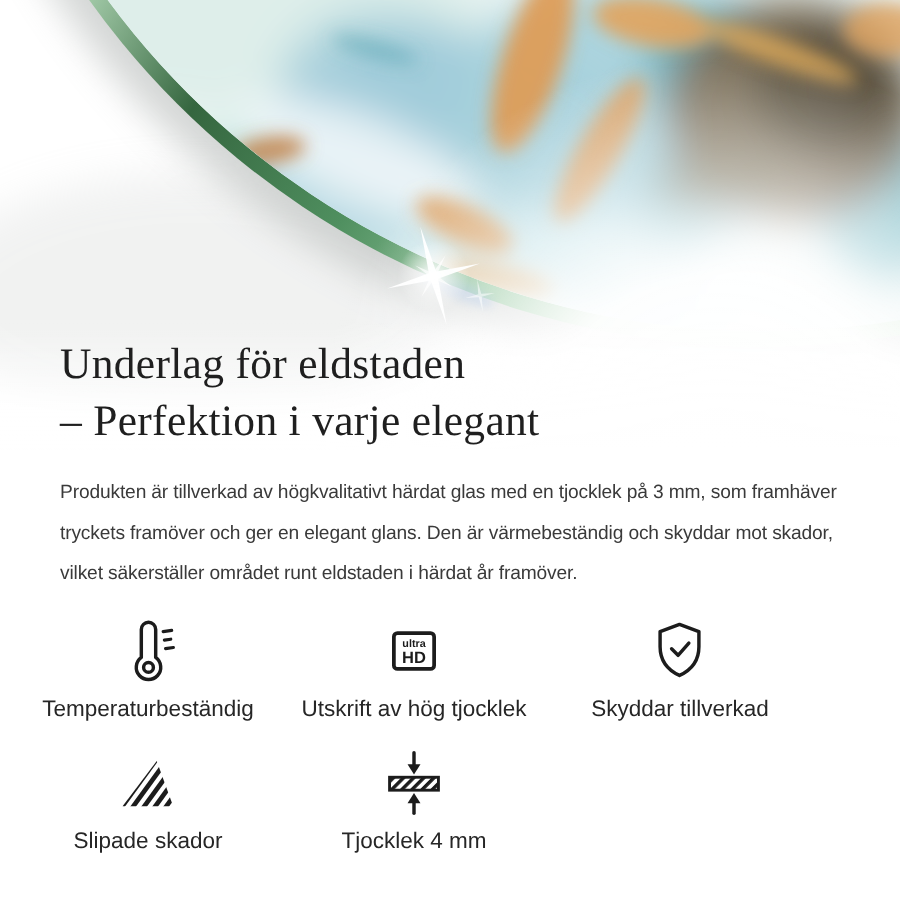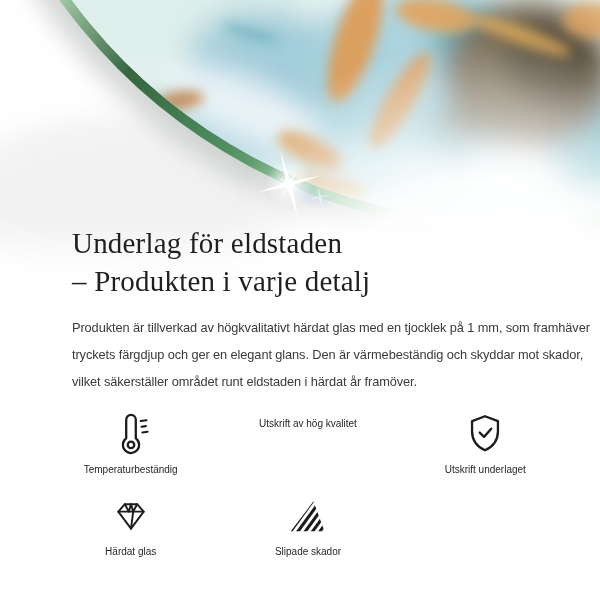--- a/index.html
+++ b/index.html
@@ -1,38 +1,38 @@
 <!DOCTYPE html>
 <html><head>
 <meta charset="utf-8">
 <style>
   html,body{margin:0;padding:0;}
   body{
     width:600px;height:600px;background:#ffffff;overflow:hidden;
     font-family:"Liberation Sans","DejaVu Sans",sans-serif;
     -webkit-font-smoothing:antialiased;
   }
-  .page{position:relative;width:552px;height:600px;background:#ffffff;padding-left:32px;}
+  .page{position:relative;width:552px;height:600px;background:#ffffff;}
   .hero{position:absolute;top:0;left:0;width:600px;height:300px;overflow:hidden;}
   .hero svg{display:block;}
   .content{position:relative;z-index:2;padding:224px 40px 0 40px;}
   h1{
     margin:0;font-family:"Liberation Serif","DejaVu Serif",serif;
     font-weight:400;color:#1f1f1f;font-size:29px;line-height:38px;letter-spacing:0.2px;
   }
   h1 .h-line{display:block;}
   .desc{margin:14px 0 0 0;color:#3a3a3a;font-size:12.8px;line-height:27px;letter-spacing:-0.1px;}
   .desc .p-line{display:block;white-space:nowrap;}
   .features{
     margin:16px -30px 0 -30px;
     display:grid;grid-template-columns:repeat(3,1fr);row-gap:18px;
   }
   .feature{display:flex;flex-direction:column;align-items:center;}
   .icon-box{height:46px;display:flex;align-items:center;justify-content:center;}
-  .f-label{margin-top:7px;font-size:10px;color:#262626;letter-spacing:0;}
+  .f-label{margin-top:7px;font-size:15px;color:#262626;letter-spacing:0;}
   .icon-svg{display:block;}
 </style>
 </head>
 <body>
 
 <div class="page">
 
   <div class="hero">
     <svg class="hero-svg" width="600" height="300" viewBox="0 0 600 300" xmlns="http://www.w3.org/2000/svg">
       <defs>
@@ -121,26 +121,26 @@
         <path transform="rotate(-15 289 184)" fill="#ffffff" opacity="0.95" d="M289 150 L291.5 181.5 L321 184 L291.5 186.5 L289 218 L286.5 186.5 L257 184 L286.5 181.5 Z"></path>
         <path transform="rotate(30 289 184)" fill="#ffffff" opacity="0.7" d="M289 168 L290.5 182.5 L303 184 L290.5 185.5 L289 200 L287.5 185.5 L275 184 L287.5 182.5 Z"></path>
         <path transform="rotate(-10 320 197)" fill="#ffffff" opacity="0.55" d="M320 186 L321 196 L330 197 L321 198 L320 208 L319 198 L310 197 L319 196 Z"></path>
       </g>
     </svg>
   </div>
 
   <div class="content">
     <h1>
       <span class="h-line">Underlag för eldstaden</span>
-      <span class="h-line">– Produkten i varje detalj</span>
+      <span class="h-line">– Perfektion i varje elegant</span>
     </h1>
 
     <p class="desc">
-      <span class="p-line">Produkten är tillverkad av högkvalitativt härdat glas med en tjocklek på 1 mm, som framhäver</span>
-      <span class="p-line">tryckets färgdjup och ger en elegant glans. Den är värmebeständig och skyddar mot skador,</span>
+      <span class="p-line">Produkten är tillverkad av högkvalitativt härdat glas med en tjocklek på 3 mm, som framhäver</span>
+      <span class="p-line">tryckets framöver och ger en elegant glans. Den är värmebeständig och skyddar mot skador,</span>
       <span class="p-line">vilket säkerställer området runt eldstaden i härdat år framöver.</span>
     </p>
 
     <div class="features">
 
       <div class="feature">
         <div class="icon-box">
           <svg class="icon-svg" width="46" height="46" viewBox="0 0 48 48">
             <g fill="none" stroke="#1c1c1c" stroke-width="2.4" stroke-linecap="round" stroke-linejoin="round">
               <path d="M19 28.5 V9 a5 5 0 0 1 10 0 v19.5 a8.5 8.5 0 1 1 -10 0 Z"></path>
@@ -150,48 +150,42 @@
                 <path d="M35 16 h4.5"></path>
                 <path d="M35 22 h5.5"></path>
               </g>
             </g>
           </svg>
         </div>
         <div class="f-label">Temperaturbeständig</div>
       </div>
 
       <div class="feature">
-        <div class="f-label">Utskrift av hög kvalitet</div>
+        <div class="icon-box">
+          <svg class="icon-svg" width="46" height="46" viewBox="0 0 48 48">
+            <rect x="10" y="11.5" width="28" height="25" rx="2.5" fill="none" stroke="#1c1c1c" stroke-width="2.6"></rect>
+            <text x="24" y="21.5" text-anchor="middle" font-family="Liberation Sans, sans-serif" font-size="7.5" font-weight="600" fill="#1c1c1c">ultra</text>
+            <text x="24" y="32.5" text-anchor="middle" font-family="Liberation Sans, sans-serif" font-size="11.5" font-weight="700" fill="#1c1c1c">HD</text>
+          </svg>
+        </div>
+        <div class="f-label">Utskrift av hög tjocklek</div>
       </div>
 
       <div class="feature">
         <div class="icon-box">
           <svg class="icon-svg" width="46" height="46" viewBox="0 0 48 48">
             <g fill="none" stroke="#1c1c1c" stroke-width="2.4" stroke-linecap="round" stroke-linejoin="round">
               <path d="M24 5.5 L37.5 10.5 V21 C37.5 31 31.5 37.5 24 41 C16.5 37.5 10.5 31 10.5 21 V10.5 Z"></path>
               <path d="M18.5 22.5 L23 27 L30.5 18.5"></path>
             </g>
           </svg>
         </div>
-        <div class="f-label">Utskrift underlaget</div>
-      </div>
-
-      <div class="feature">
-        <div class="icon-box">
-          <svg class="icon-svg" width="42" height="42" viewBox="0 0 48 48">
-            <g fill="none" stroke="#1c1c1c" stroke-width="2.2" stroke-linecap="round" stroke-linejoin="round">
-              <path d="M9.5 19 L17 10.5 H31 L38.5 19 L24 38.5 Z"></path>
-              <path d="M9.5 19 H38.5"></path>
-              <path d="M17 10.5 L21.5 19 L24 10.5 L26.5 19 L31 10.5"></path>
-              <path d="M26.5 19 L24 38.5"></path>
-            </g>
-          </svg>
-        </div>
-        <div class="f-label">Härdat glas</div>
-      </div>
+        <div class="f-label">Skyddar tillverkad</div>
+      </div>
+
 
       <div class="feature">
         <div class="icon-box">
           <svg class="icon-svg" width="44" height="44" viewBox="0 0 48 48">
             <defs>
               <clipPath id="triClip">
                   <path d="M5 41 L42 41 L30 8 Z"></path>
                 </clipPath>
             </defs>
             <g clip-path="url(#triClip)" stroke="#1c1c1c" stroke-width="3.4">
@@ -200,16 +194,33 @@
               <path d="M18 45 L46 6.5"></path>
               <path d="M26 45 L54 6.5"></path>
               <path d="M34 45 L62 6.5"></path>
               <path d="M42 45 L70 6.5"></path>
             </g>
           </svg>
         </div>
         <div class="f-label">Slipade skador</div>
       </div>
 
+      <div class="feature">
+        <div class="icon-box">
+          <svg class="icon-svg" width="46" height="46" viewBox="0 0 48 48">
+            <defs>
+              <pattern id="hatchT" patternUnits="userSpaceOnUse" width="5" height="5" patternTransform="rotate(45)">
+                <rect width="2.4" height="5" fill="#1c1c1c"></rect>
+              </pattern>
+            </defs>
+            <rect x="7" y="20" width="34" height="9" fill="url(#hatchT)" stroke="#1c1c1c" stroke-width="2"></rect>
+            <path d="M24 3 V11" stroke="#1c1c1c" stroke-width="2.4" stroke-linecap="round"></path>
+            <path d="M24 18 L19.5 11 H28.5 Z" fill="#1c1c1c"></path>
+            <path d="M24 45 V37" stroke="#1c1c1c" stroke-width="2.4" stroke-linecap="round"></path>
+            <path d="M24 31 L19.5 38 H28.5 Z" fill="#1c1c1c"></path>
+          </svg>
+        </div>
+        <div class="f-label">Tjocklek 4 mm</div>
+      </div>
 
     </div>
   </div>
 </div>
 
 </body></html>

